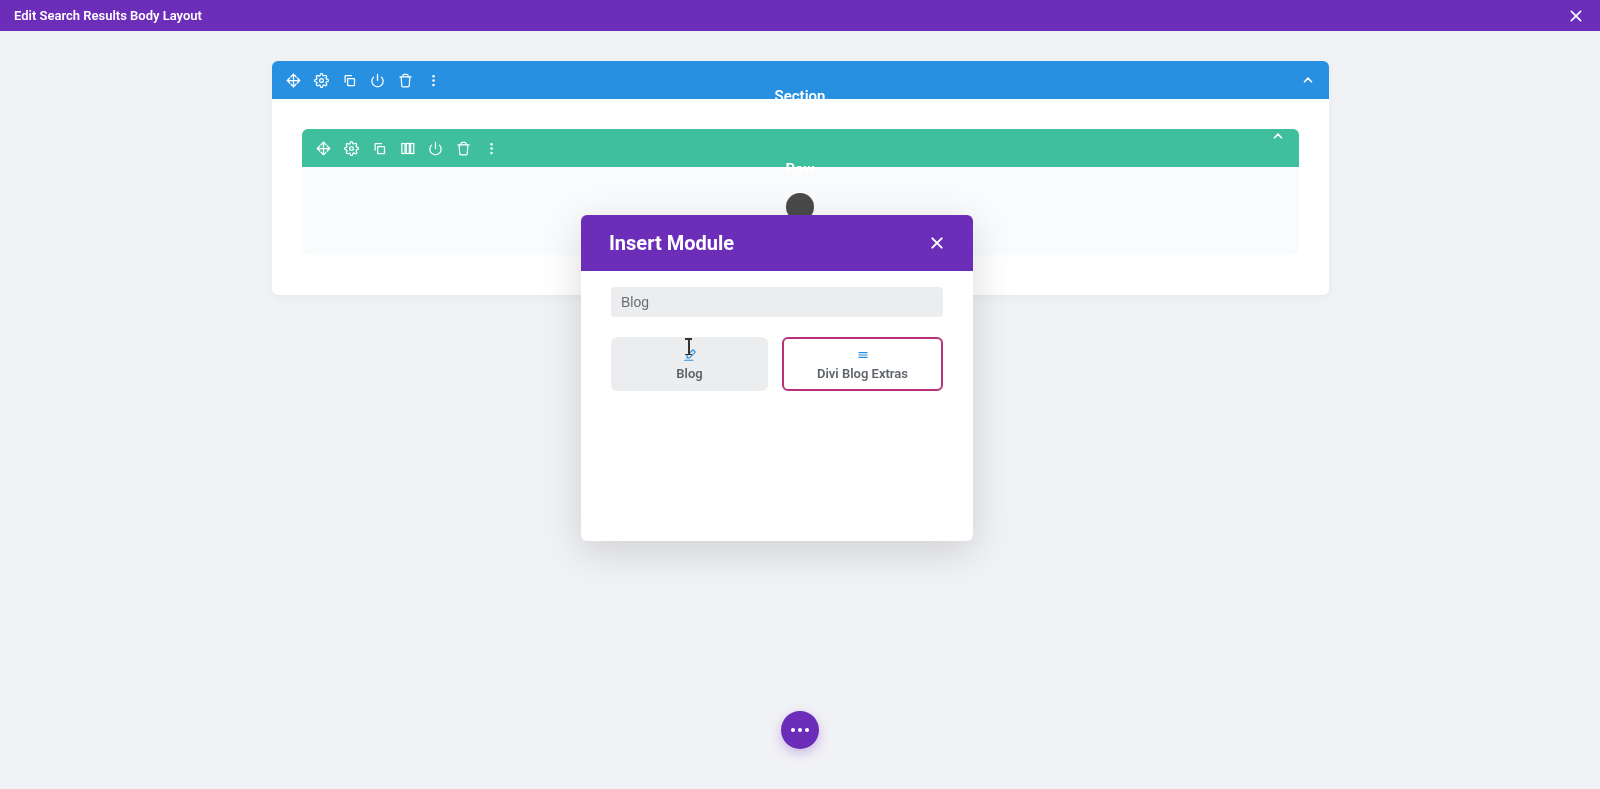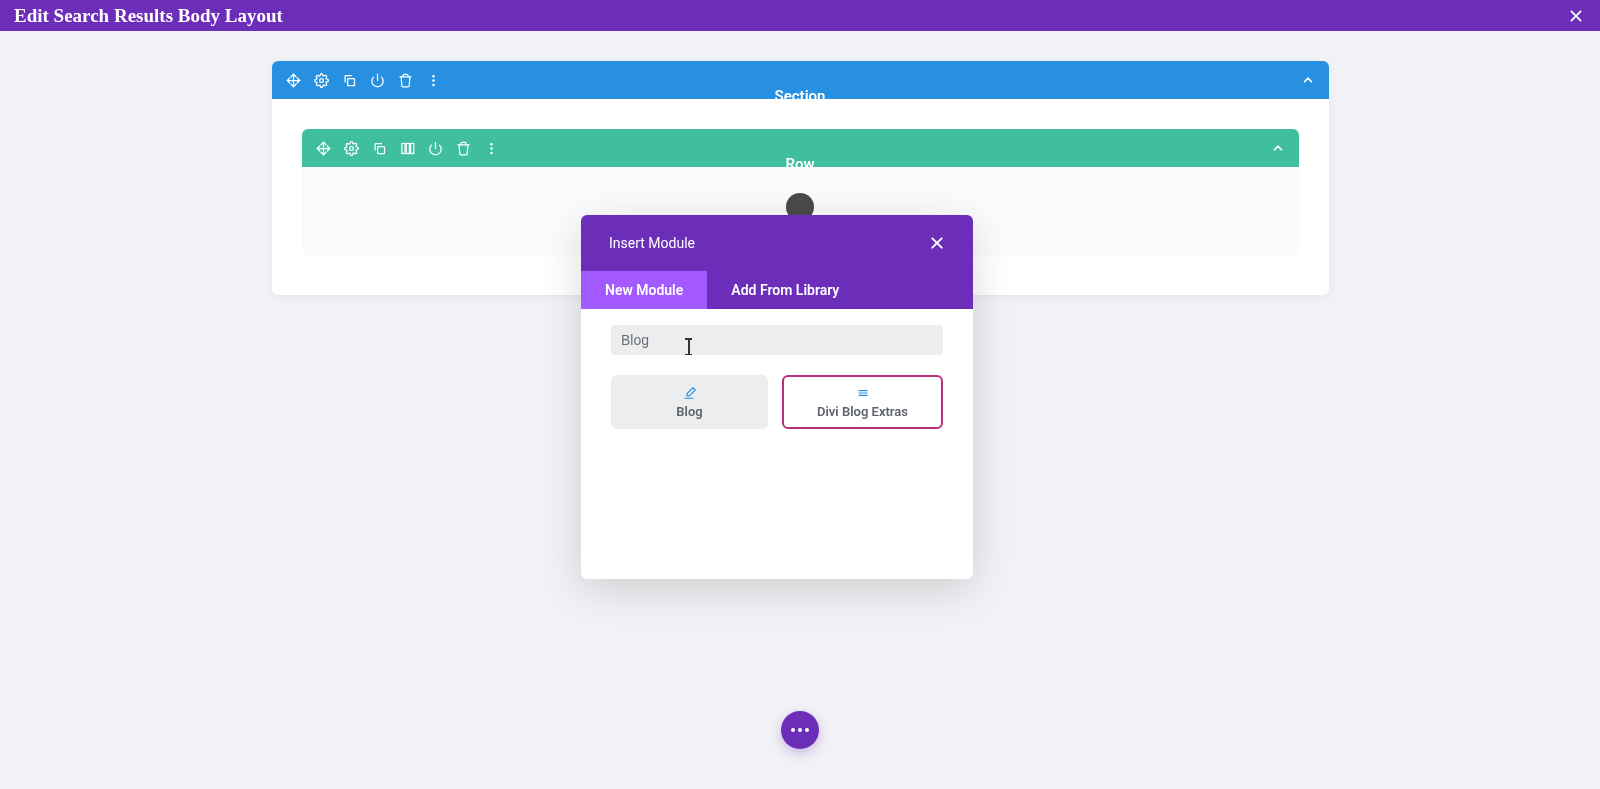--- a/index.html
+++ b/index.html
@@ -14,23 +14,22 @@
   .top-bar {
     background: #6c2eb9;
     height: 31px;
     display: flex;
     align-items: center;
     justify-content: space-between;
     padding: 0 14px;
     color: #fff;
   }
   .top-bar-title {
-    font-size: 19px;
+    font-size: 13px;
     font-weight: 600;
-    font-family: Liberation Serif, serif;
   }
   .top-close {
     width: 20px;
     height: 20px;
     display: flex;
     align-items: center;
     justify-content: center;
     cursor: pointer;
   }
   .top-close svg { width: 16px; height: 16px; }
@@ -61,21 +60,20 @@
   .row-block {
     margin: 30px 30px 0 30px;
     background: #fafbfc;
     border-radius: 6px;
   }
   .row-header {
     background: #3fbf9e;
     border-radius: 6px 6px 0 0;
     height: 38px;
     display: flex;
-    align-items: center;
     color: #fff;
     padding: 0 14px;
     position: relative;
   }
   .row-body {
     height: 88px;
     position: relative;
   }
 
   .toolbar {
@@ -139,22 +137,22 @@
   .modal-header {
     background: #6c2eb9;
     height: 56px;
     display: flex;
     align-items: center;
     justify-content: space-between;
     padding: 0 28px;
     color: #fff;
   }
   .modal-title {
-    font-size: 14px;
-    font-weight: 400;
+    font-size: 20px;
+    font-weight: 700;
   }
   .modal-close {
     cursor: pointer;
     display: flex;
   }
   .modal-close svg { width: 16px; height: 16px; }
 
   .modal-tabs {
     display: flex;
     background: #6c2eb9;
@@ -387,24 +385,20 @@
 <div class="modal">
   <div class="modal-header">
     <div class="modal-title">Insert Module</div>
     <div class="modal-close">
       <svg viewBox="0 0 24 24" fill="none" stroke="#fff" stroke-width="3" stroke-linecap="round">
           <line x1="5" y1="5" x2="19" y2="19"></line>
           <line x1="19" y1="5" x2="5" y2="19"></line>
         </svg>
     </div>
   </div>
-  <div class="modal-tabs">
-    <div class="modal-tab active">New Module</div>
-    <div class="modal-tab">Add From Library</div>
-  </div>
   <div class="modal-body">
     <input class="search-input" type="text" value="Blog" style="">
     <div class="module-grid">
       <div class="module-card plain">
         <svg viewBox="0 0 24 24" fill="none" stroke="#2890e0" stroke-width="2" stroke-linecap="round">
             <path d="M17 3l4 4L11 17H7v-4L17 3z"></path>
             <path d="M3 21h14"></path>
           </svg>
         <span>Blog</span>
       </div>

